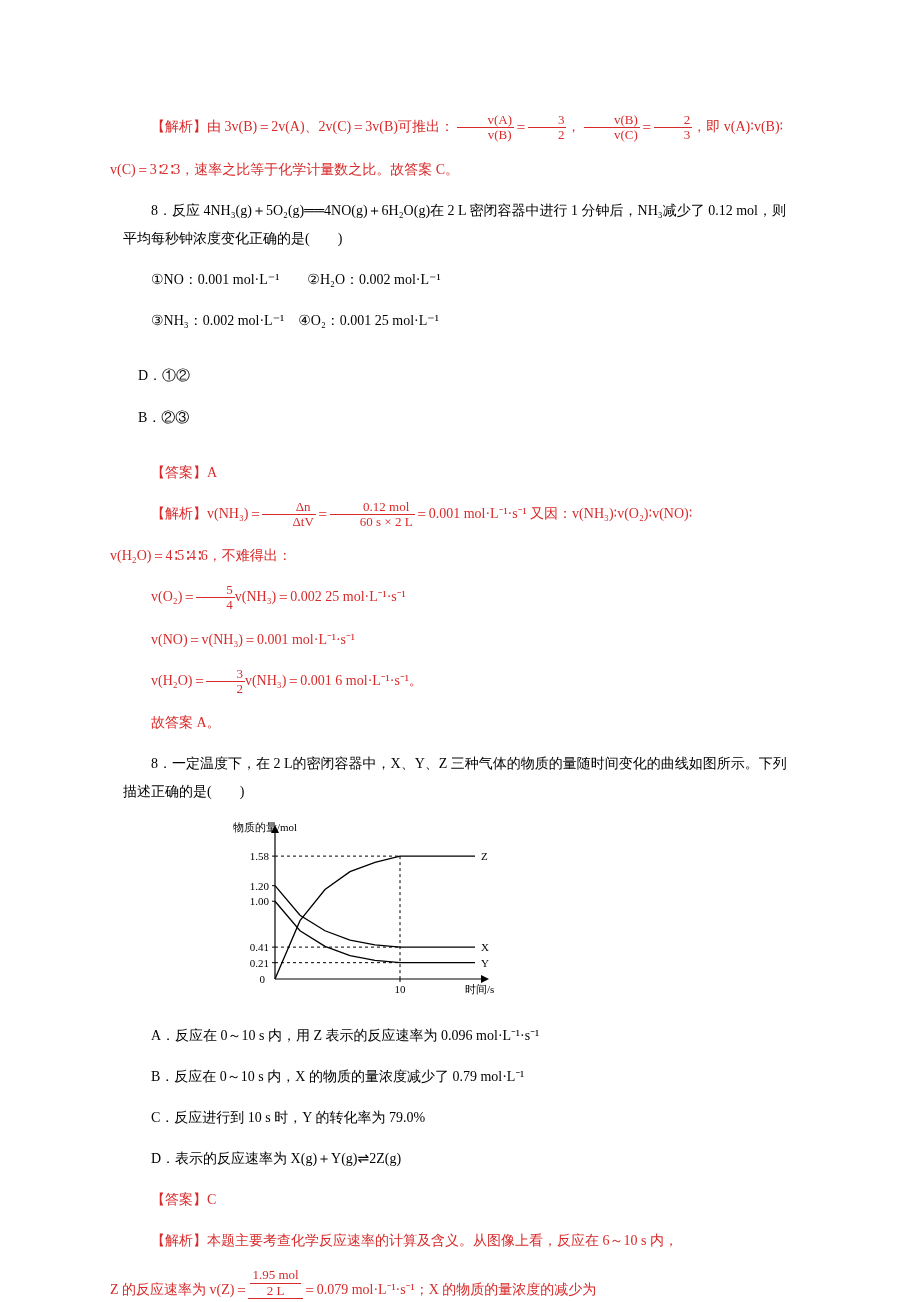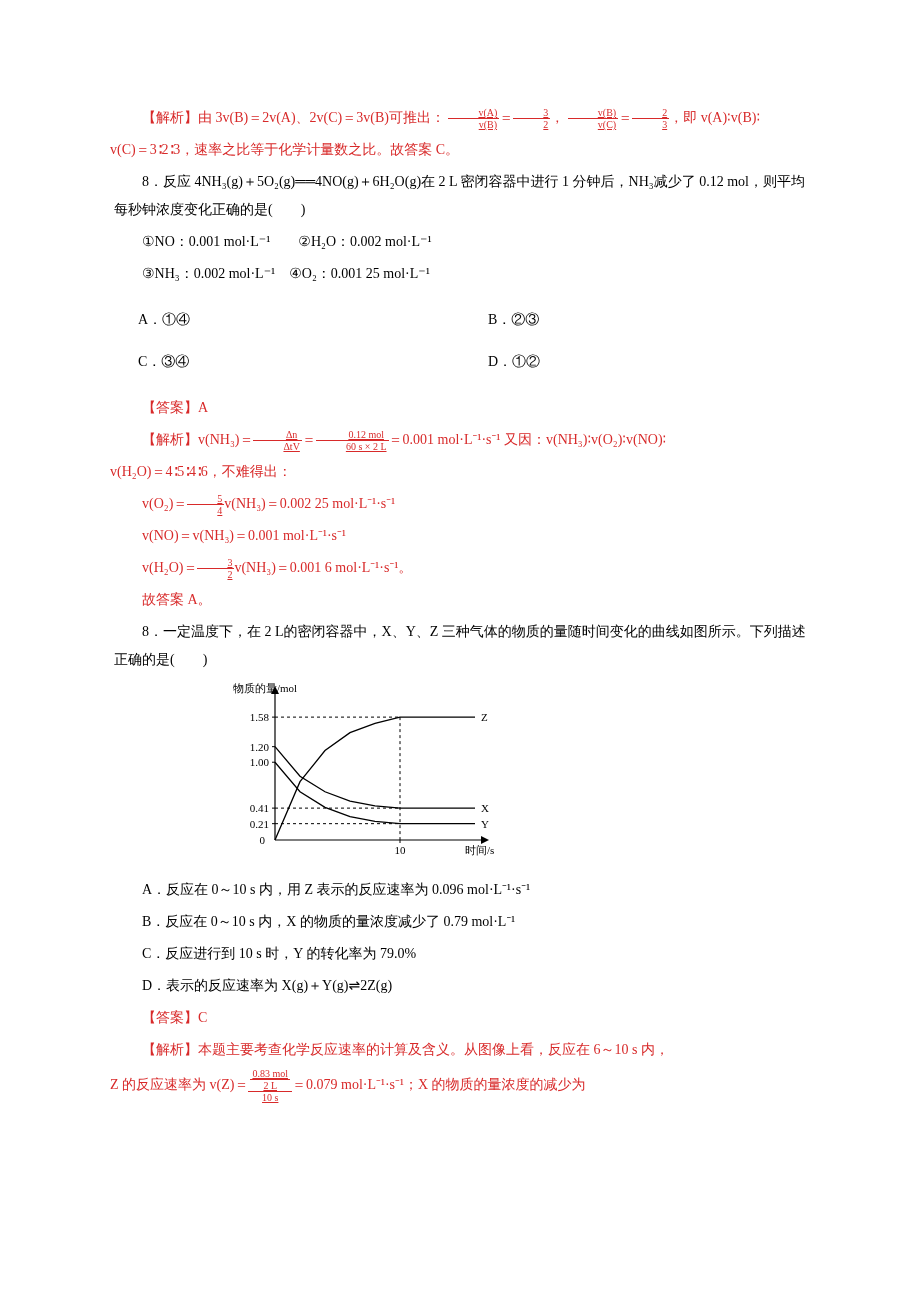--- a/index.html
+++ b/index.html
@@ -7,29 +7,28 @@
     font-size: 14px;
     line-height: 2.0;
     color: #000;
     background: #fff;
     margin: 0;
     padding: 100px 110px 60px 110px;
     width: 920px;
     box-sizing: border-box;
   }
   .red { color: #d82a2a; }
-  .para { text-indent: 2em; margin: 4px; }
+  .para { text-indent: 2em; margin: 13px; }
   .para-noindent { text-indent: 0; margin: 0; }
   .frac {
     display: inline-block;
     vertical-align: middle;
     text-align: center;
-    font-size: 10px;
+    font-size: 13px;
     line-height: 1.1;
-    text-decoration: underline;
   }
   .frac .num { display: block; padding: 0 2px; }
   .frac .den { display: block; border-top: 1px solid currentColor; padding: 0 2px; }
   .options { display: flex; }
   .opt-col { flex: 0 0 50%; }
   .opt { text-indent: 2em; }
   .chart-wrap { margin: 6px 0 6px 110px; }
   svg text { font-family: "SimSun", serif; font-size: 11px; fill: #000; }
 </style>
 </head>
@@ -40,26 +39,22 @@
   <span class="frac"><span class="num">v(A)</span><span class="den">v(B)</span></span><span>＝</span><span class="frac"><span class="num">3</span><span class="den">2</span></span><span>，</span>
   <span class="frac"><span class="num">v(B)</span><span class="den">v(C)</span></span><span>＝</span><span class="frac"><span class="num">2</span><span class="den">3</span></span><span>，即 v(A)∶v(B)∶</span>
 </p>
 <p class="para-noindent red">v(C)＝3∶2∶3，速率之比等于化学计量数之比。故答案 C。</p>
 
 <p class="para">8．反应 4NH₃(g)＋5O₂(g)══4NO(g)＋6H₂O(g)在 2 L 密闭容器中进行 1 分钟后，NH₃减少了 0.12 mol，则平均每秒钟浓度变化正确的是(　　)</p>
 <p class="para">①NO：0.001 mol·L⁻¹　　②H₂O：0.002 mol·L⁻¹</p>
 <p class="para">③NH₃：0.002 mol·L⁻¹　④O₂：0.001 25 mol·L⁻¹</p>
 <div class="options">
   <div class="opt-col">
-    <p class="opt">A．①④</p>
-    <p class="opt">C．③④</p>
-  </div>
-  <div class="opt-col">
+    <p class="opt">D．①②</p>
     <p class="opt">B．②③</p>
-    <p class="opt">D．①②</p>
   </div>
 </div>
 <p class="para red">
   <span>【答案】</span><span>A</span>
 </p>
 <p class="para red">
   <span>【解析】</span><span>v(NH₃)＝</span><span class="frac"><span class="num">Δn</span><span class="den">ΔtV</span></span><span>＝</span><span class="frac"><span class="num">0.12 mol</span><span class="den">60 s × 2 L</span></span><span>＝0.001 mol·L⁻¹·s⁻¹ 又因：v(NH₃)∶v(O₂)∶v(NO)∶</span>
 </p>
 <p class="para-noindent red">v(H₂O)＝4∶5∶4∶6，不难得出：</p>
 <p class="para red">
@@ -112,16 +107,16 @@
 <p class="para">C．反应进行到 10 s 时，Y 的转化率为 79.0%</p>
 <p class="para">D．表示的反应速率为 X(g)＋Y(g)⇌2Z(g)</p>
 <p class="para red">
   <span>【答案】</span><span>C</span>
 </p>
 <p class="para red">
   <span>【解析】</span><span>本题主要考查化学反应速率的计算及含义。从图像上看，反应在 6～10 s 内，</span>
 </p>
 <p class="para-noindent red">
   <span>Z 的反应速率为 v(Z)＝</span><span class="frac">
-    <span class="num"><span class="frac"><span class="num">0.83 mol</span><span class="den">2 L</span></span></span>
+    <span class="num"><span class="frac"><span class="num">1.95 mol</span><span class="den">2 L</span></span></span>
     <span class="den">10 s</span>
   </span><span>＝0.079 mol·L⁻¹·s⁻¹；X 的物质的量浓度的减少为</span>
 </p>
 
 </body></html>

